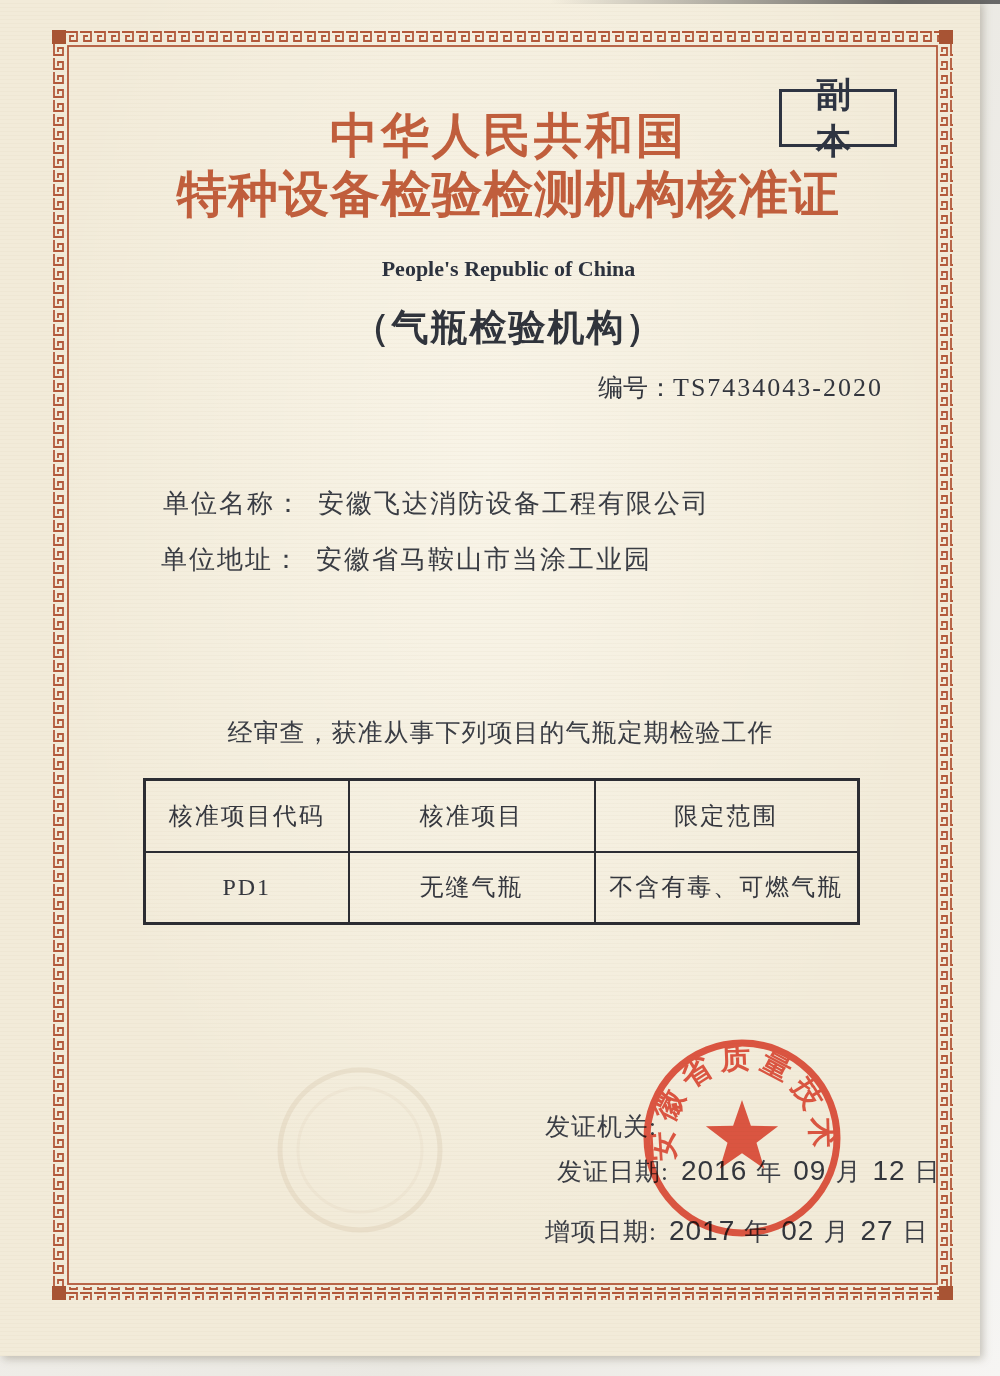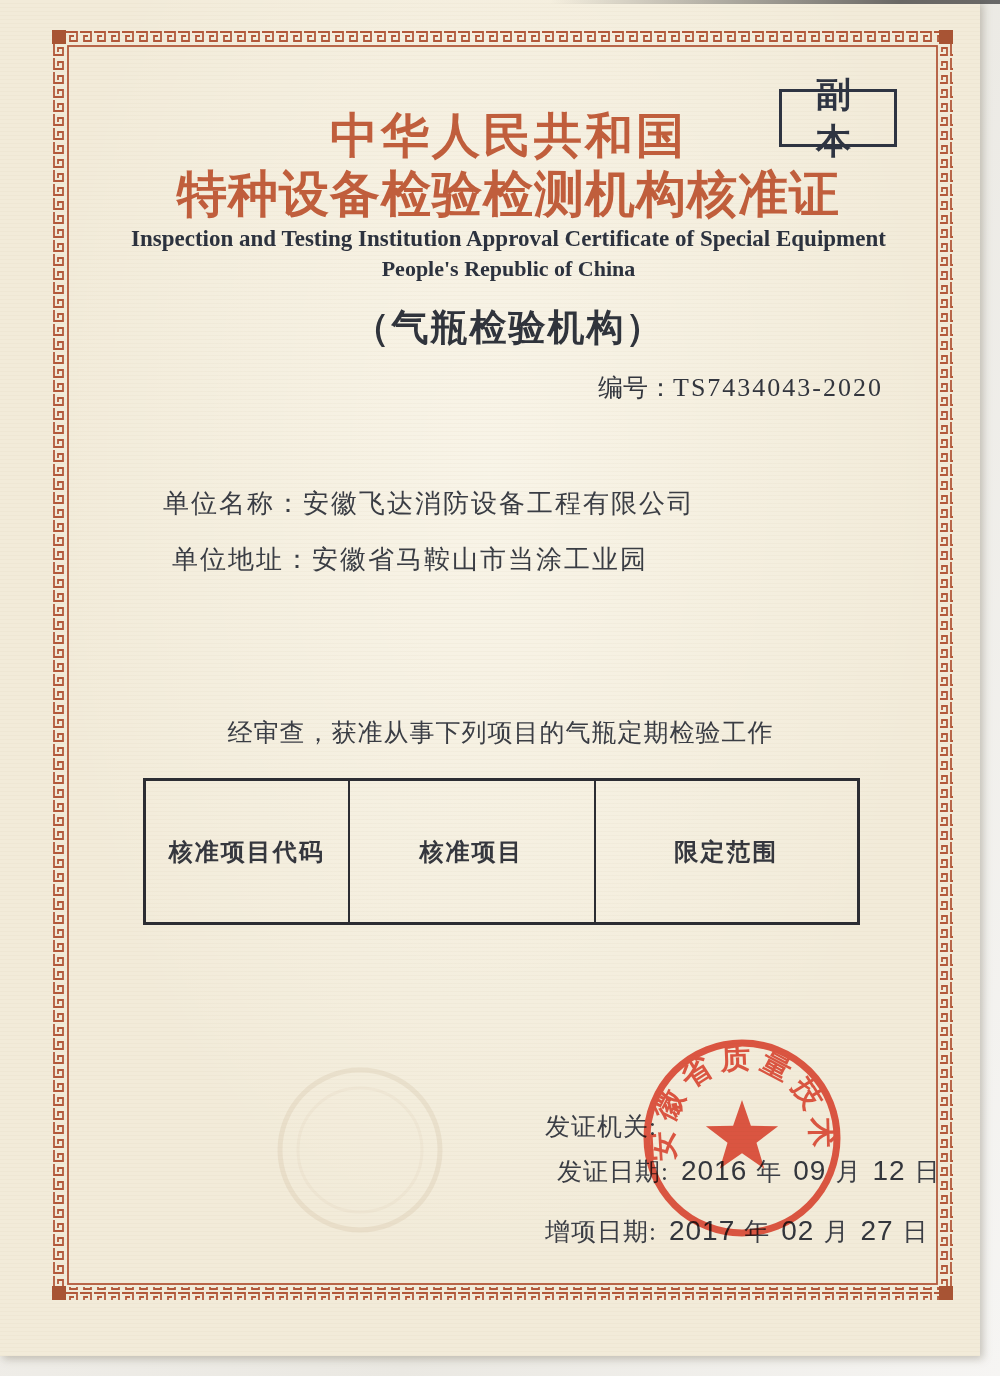--- a/index.html
+++ b/index.html
@@ -38,34 +38,34 @@
     letter-spacing:1px; font-family:Liberation Sans, sans-serif; }
   .title-en1 { top:226px; font-size:23px; font-weight:700; color:#2c323e; }
   .title-en2 { top:256px; font-size:22px; font-weight:700; color:#2c323e; }
   .subtitle  { top:303px; font-size:37px; font-weight:600; color:#30343c; letter-spacing:2px; }
 
   .certno { left:598px; top:371px; font-size:25px; color:#33363e; }
   .certno .num { font-size:26px; letter-spacing:2px; }
 
   .fieldline { font-size:26px; color:#3a3d44; letter-spacing:2px; }
   .unit-name { left:163px; top:486px; }
-  .unit-addr { left:172px; top:542px; }
-  .fieldline .val { margin-left:0; }
+  .unit-addr { left:161px; top:542px; }
+  .fieldline .val { margin-left:15px; }
 
   .statement { top:716px; font-size:25px; color:#3a3d44; letter-spacing:1px;
     transform:translateX(-8px); }
 
   table.approval {
     position:absolute; left:143px; top:778px; width:714px; height:147px;
     border-collapse:collapse; table-layout:fixed;
     font-size:24px; color:#35373e;
   }
   table.approval th, table.approval td {
     border:2px solid #2c2d33; text-align:center; vertical-align:middle;
-    font-weight:bold; letter-spacing:2px;
+    font-weight:normal; letter-spacing:2px;
   }
   table.approval { border:3px solid #2c2d33; }
   col.c1{width:204px;} col.c2{width:246px;} col.c3{width:264px;}
 
   .flabel { font-size:25px; color:#3b3e45; letter-spacing:1px; }
   .fval   { font-size:25px; color:#3b3e45; letter-spacing:2px; margin-left:12px; }
   .daterow .num { font-family:"Liberation Sans","DejaVu Sans",sans-serif;
     font-size:28px; font-weight:500; color:#33363c; margin-left:12px; letter-spacing:1px; }
   .daterow .unit { font-size:25px; color:#3b3e45; margin-left:9px; }
 
@@ -104,21 +104,20 @@
     <rect x="0" y="0" width="14" height="14" fill="#a85434"></rect>
     <rect x="887" y="0" width="14" height="14" fill="#a85434"></rect>
     <rect x="0" y="1256" width="14" height="14" fill="#a85434"></rect>
     <rect x="887" y="1256" width="14" height="14" fill="#a85434"></rect>
   </svg>
 
   <div class="abs copy-stamp">副本</div>
 
   <div class="abs center-line title-cn1">中华人民共和国</div>
   <div class="abs center-line title-cn2">特种设备检验检测机构核准证</div>
-  <div class="abs center-line title-en1">Inspection and Testing Institution Approval Certificate of Special Equipment</div>
   <div class="abs center-line title-en2">People's Republic of China</div>
   <div class="abs center-line subtitle">（气瓶检验机构）</div>
 
   <div class="abs certno">
     <span>编号：</span><span class="num">TS7434043-2020</span>
   </div>
 
   <div class="abs fieldline unit-name">
     <span>单位名称：</span><span class="val">安徽飞达消防设备工程有限公司</span>
   </div>
@@ -132,20 +131,25 @@
     <colgroup>
         <col class="c1">
         <col class="c2">
         <col class="c3">
       </colgroup>
     <tbody>
         <tr>
       <th>核准项目代码</th>
       <th>核准项目</th>
       <th>限定范围</th>
+    </tr>
+    <tr>
+      <td>PD1</td>
+      <td>无缝气瓶</td>
+      <td>不含有毒、可燃气瓶</td>
     </tr>
   </tbody>
     </table>
 
   <svg class="abs emboss" width="184" height="184" viewBox="0 0 184 184">
     <circle cx="92" cy="92" r="80" fill="none" stroke="rgba(186,158,122,0.30)" stroke-width="5"></circle>
     <circle cx="92" cy="92" r="62" fill="none" stroke="rgba(186,158,122,0.14)" stroke-width="3"></circle>
   </svg>
 
 

